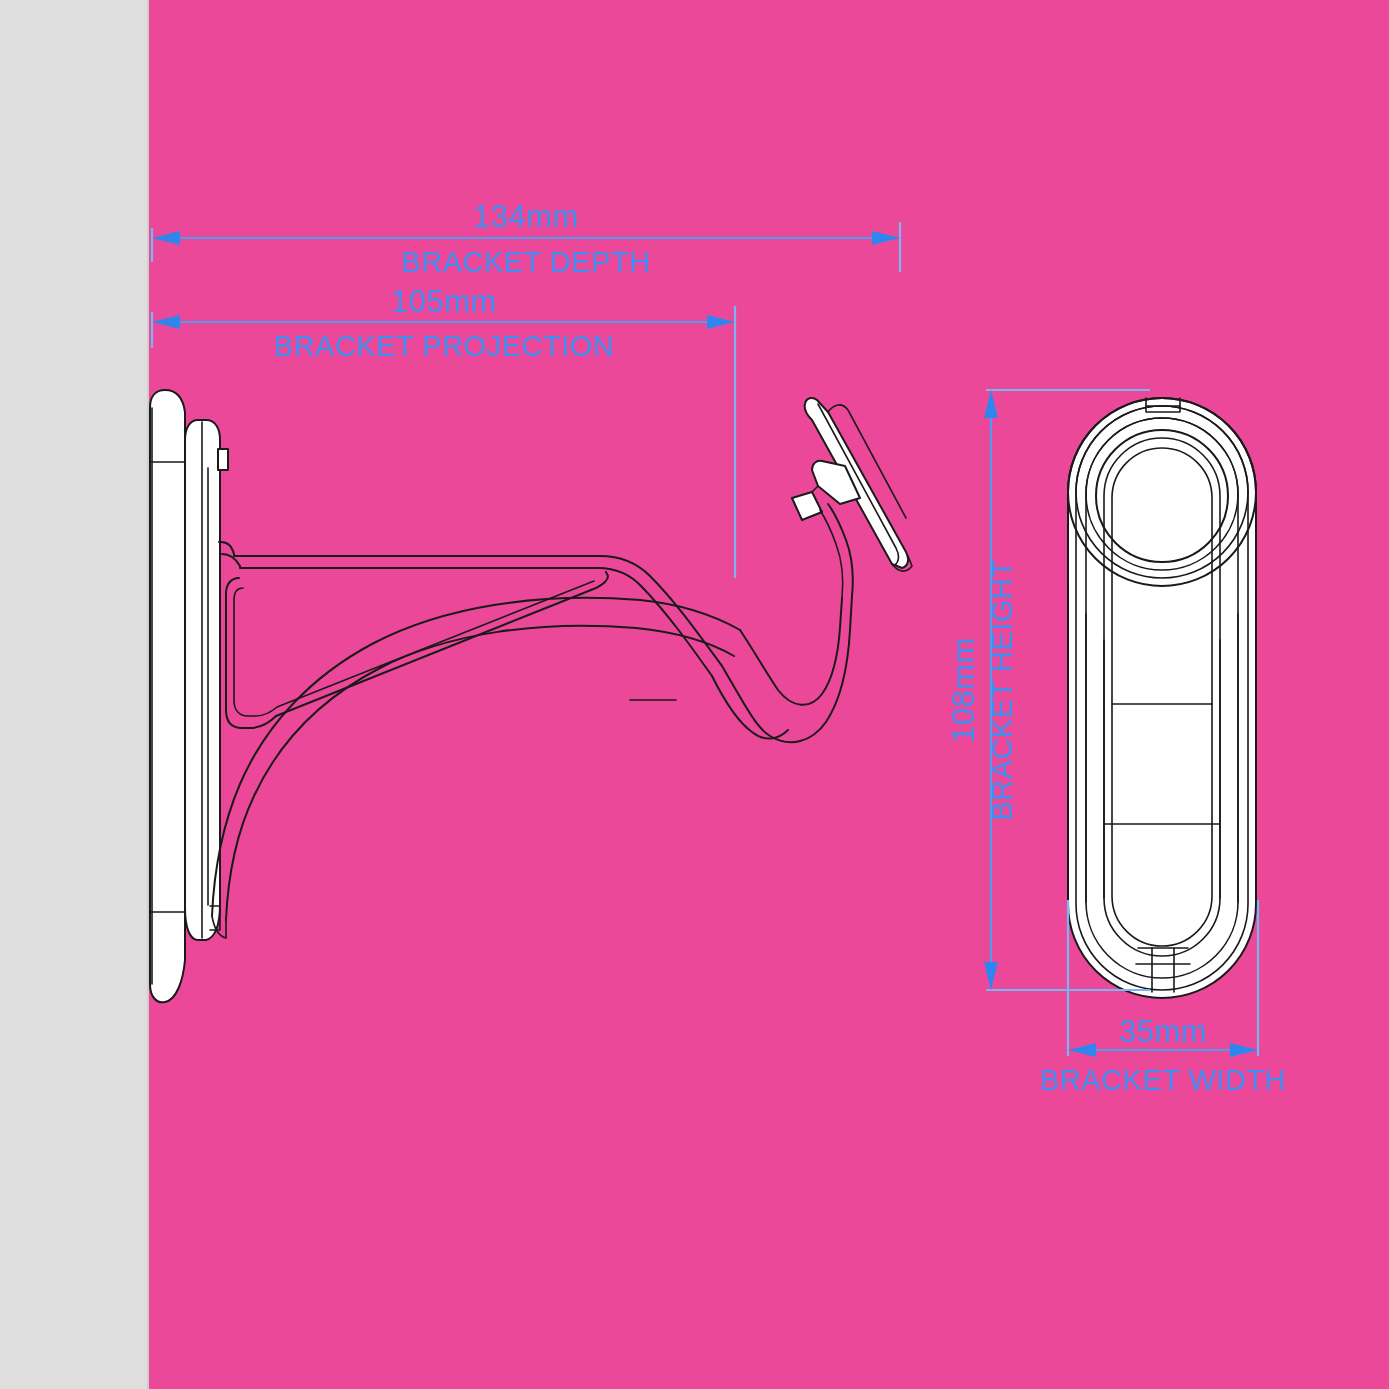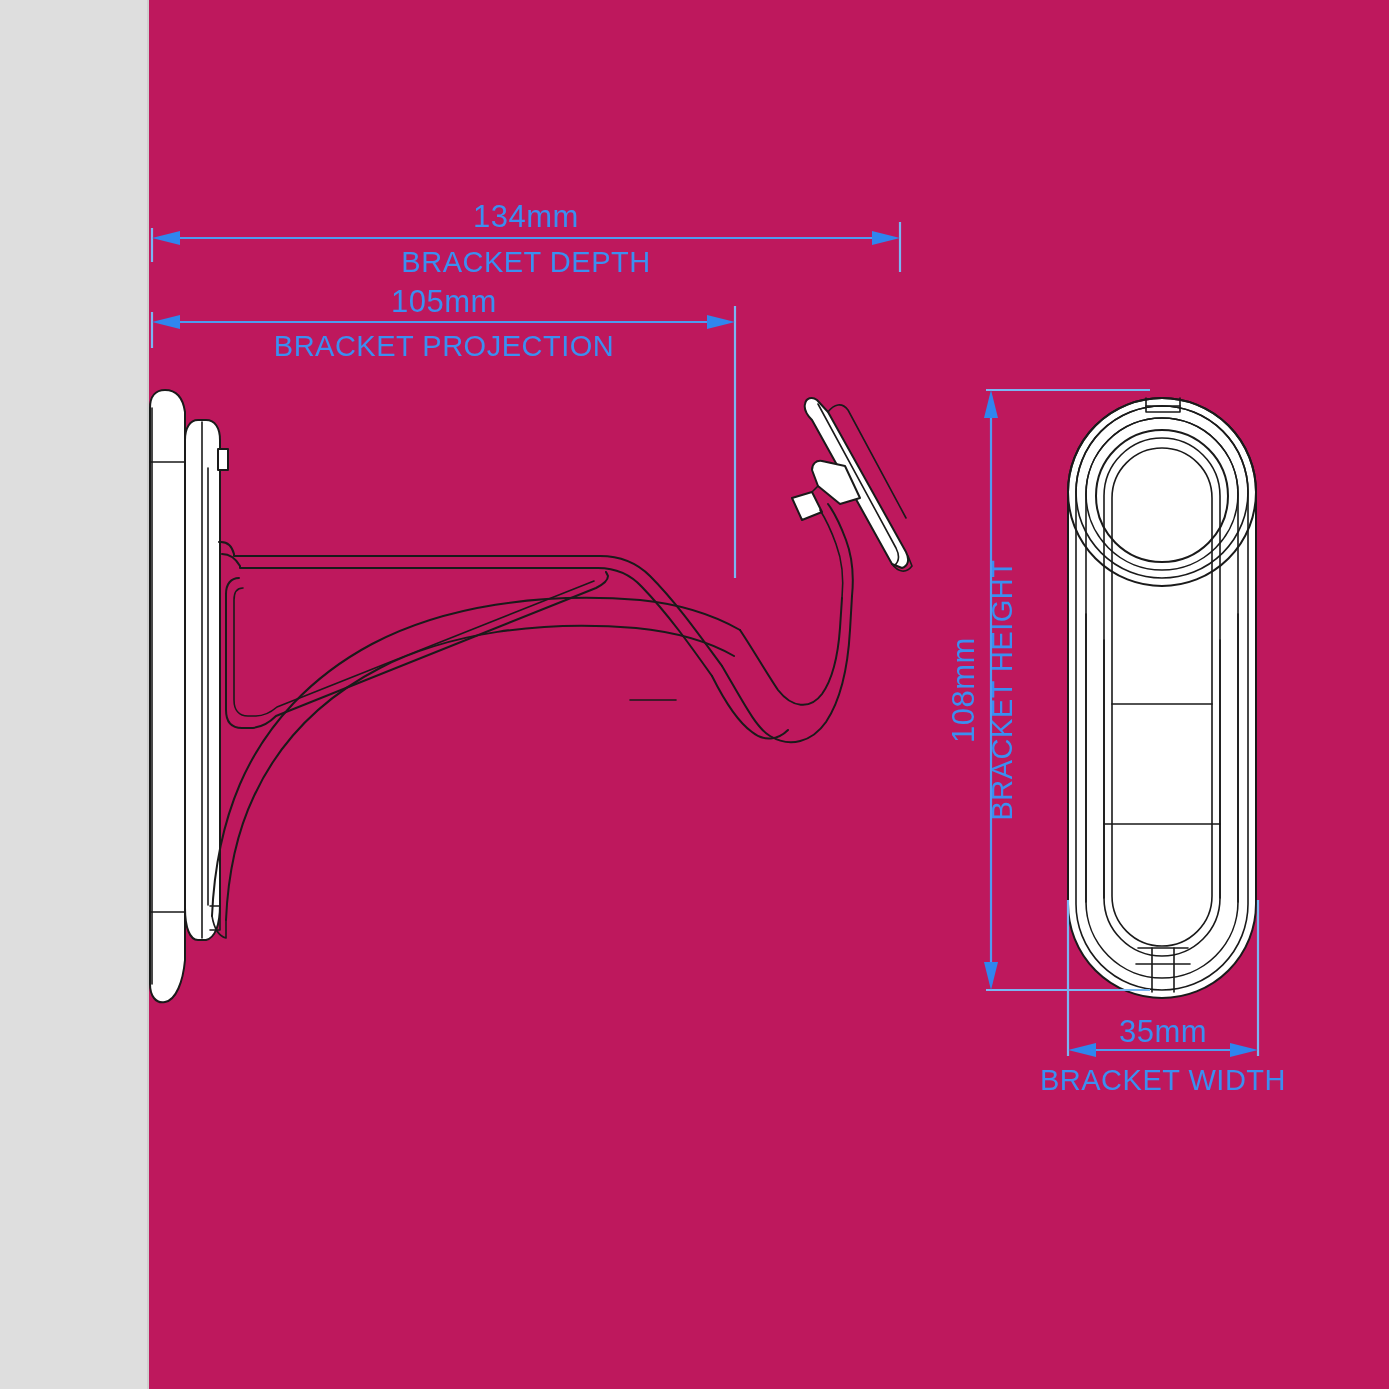--- a/index.html
+++ b/index.html
@@ -10,21 +10,21 @@
   body {
     width: 1389px;
     height: 1389px;
     overflow: hidden;
     font-family: "Liberation Sans", sans-serif;
   }
   #canvas {
     position: relative;
     width: 1389px;
     height: 1389px;
-    background: #be185d;
+    background: #ec4899;
   }
   svg.drawing {
     position: absolute;
     top: 0;
     left: 0;
     width: 1389px;
     height: 1389px;
     display: block;
   }
   .dim-text {

